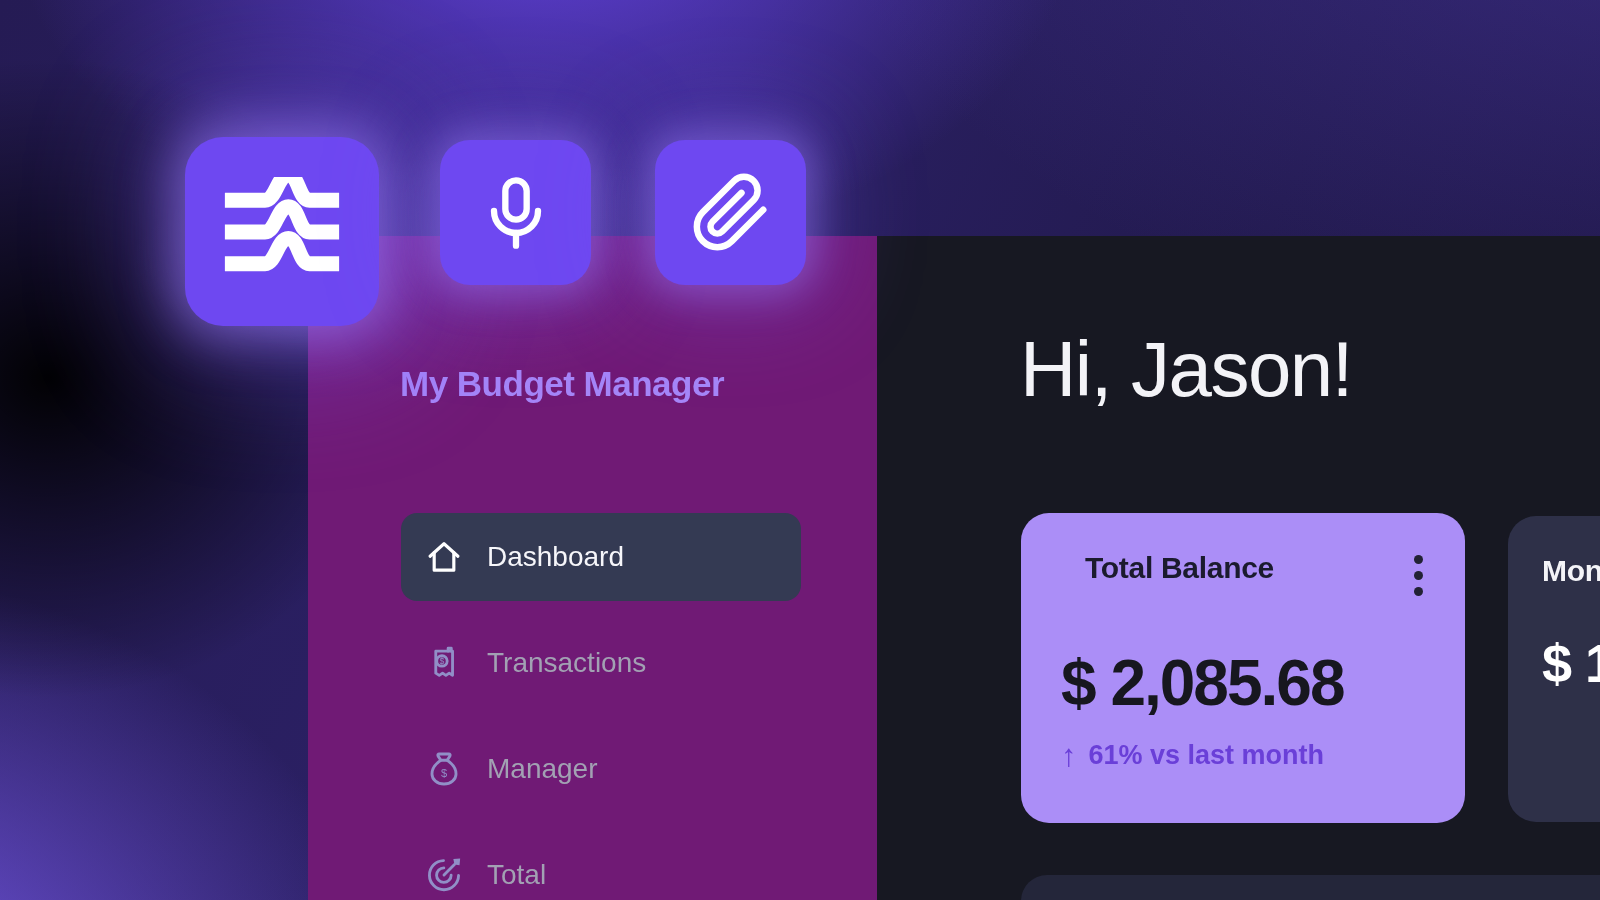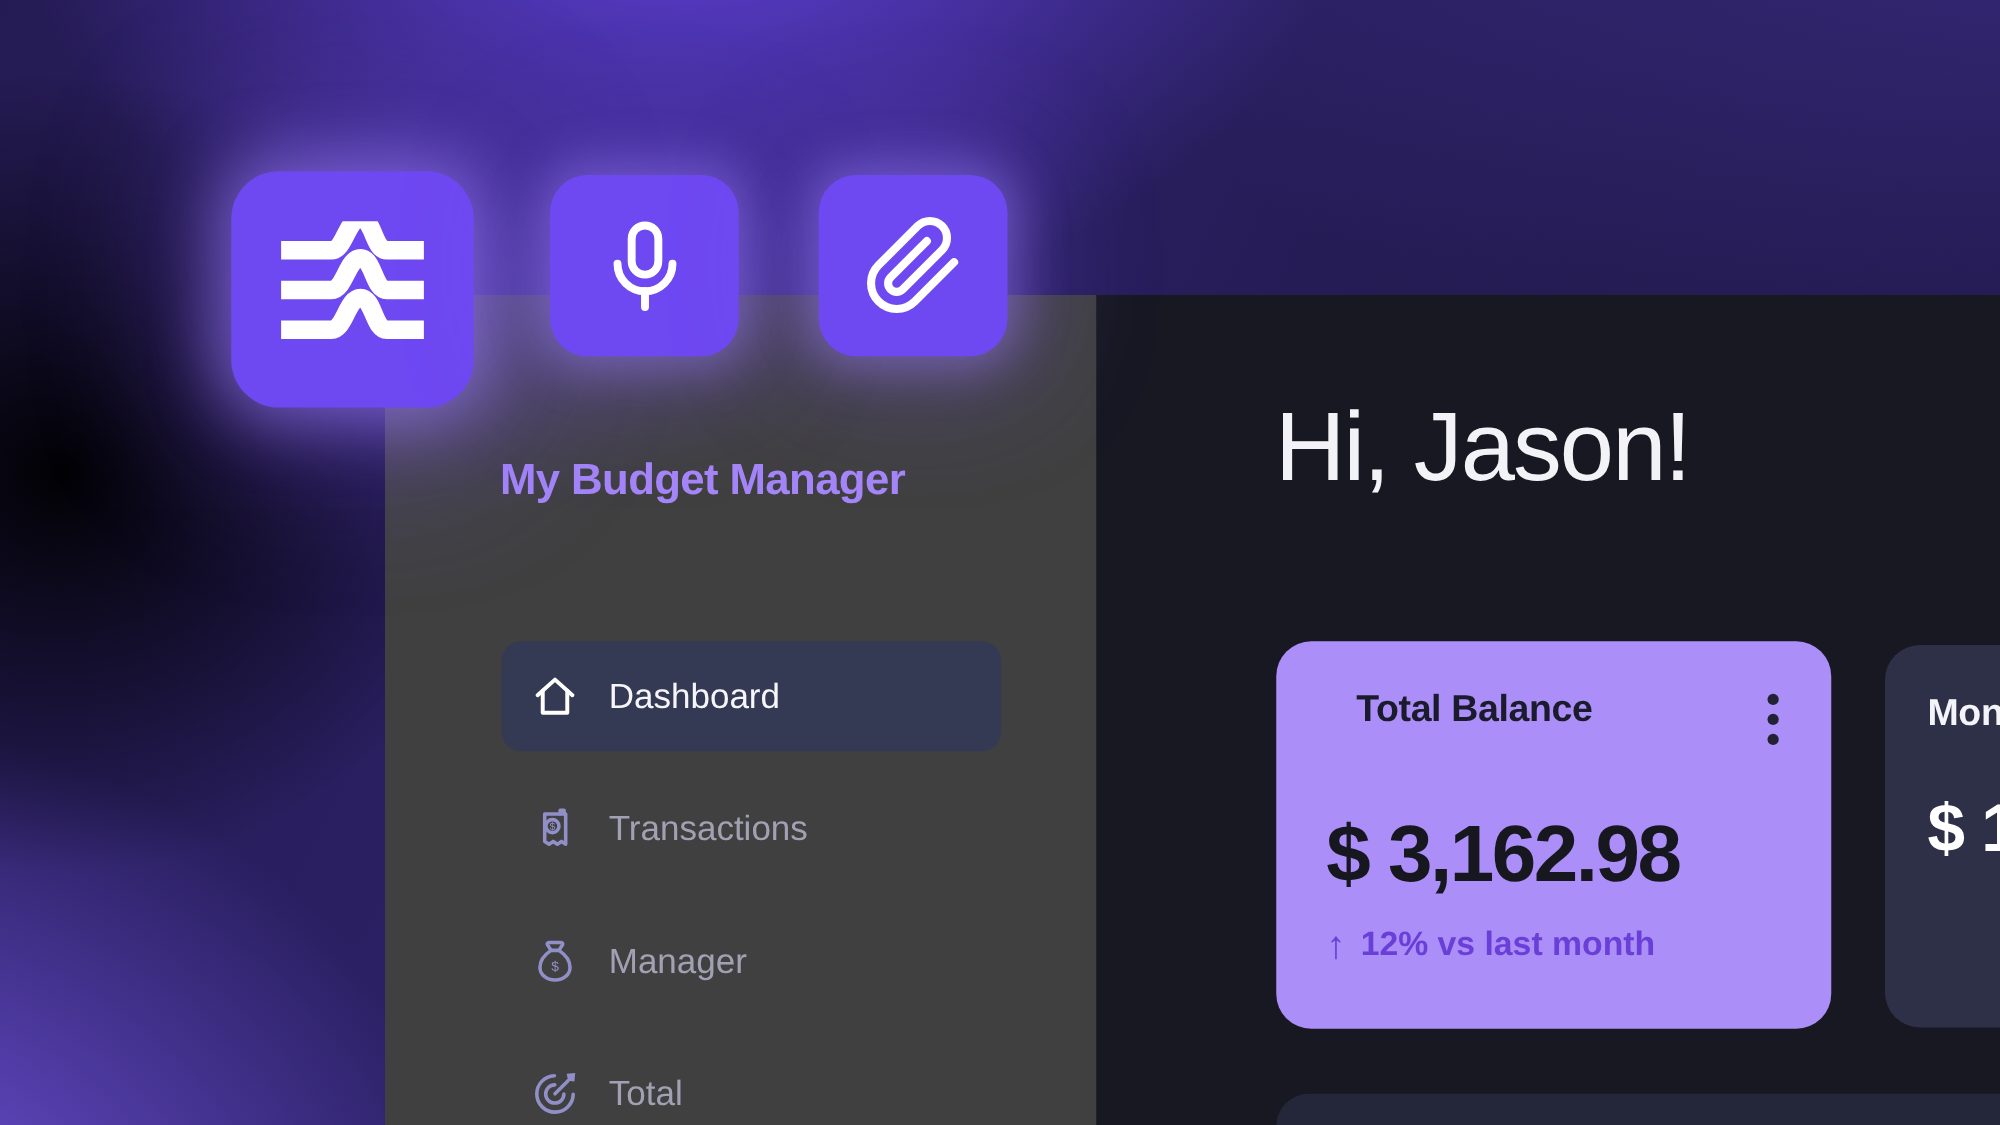--- a/index.html
+++ b/index.html
@@ -17,37 +17,37 @@
       radial-gradient(1300px 820px at 108% -24%, rgba(88,66,196,.5) 0%, rgba(60,44,140,0) 72%),
       linear-gradient(115deg, #251b54 0%, #2b2064 38%, #221a4e 68%, #1c1540 100%);
   }
 
   
   .app-window { position:absolute; left:308px; top:236px; width:1292px; height:664px;
                 background:#171822; border-top-left-radius:26px; }
 
   
   .sidebar { position:absolute; left:0; top:0; width:569px; height:664px;
-             background:#404040; border-top-left-radius:26px; overflow:hidden; }
+             background:#701a75; border-top-left-radius:26px; overflow:hidden; }
   .sidebar::before { content:""; position:absolute; inset:0; pointer-events:none;
              background:radial-gradient(430px 300px at 16% -6%, rgba(126,95,248,.16), rgba(126,95,248,0) 70%); }
   .sidebar-title { position:absolute; left:92px; top:128px; font-size:35px; font-weight:700;
              letter-spacing:-0.5px; color:#a586f8; white-space:nowrap; }
   .nav { position:absolute; left:93px; top:277px; width:400px;
          display:flex; flex-direction:column; gap:18px; }
   .nav-item { height:88px; display:flex; align-items:center; gap:24px; padding:0 24px;
               border-radius:16px; color:#a2a1b3; font-size:28px; cursor:pointer; }
   .nav-item.active { background:#343a53; color:#f6f6fa; font-weight:500; }
   .nav-icon { width:38px; height:38px; flex:0 0 38px; color:#918fc7; }
   .nav-item.active .nav-icon { color:#ffffff; }
   .nav-icon svg { width:100%; height:100%; display:block; }
 
   
   .main { position:absolute; left:569px; top:0; width:723px; height:664px; }
-  .greeting { position:absolute; left:143px; top:76px; font-size:78px; font-weight:400;
+  .greeting { position:absolute; left:143px; top:88px; font-size:78px; font-weight:400;
               letter-spacing:-1.5px; color:#f3f3f7; white-space:nowrap; }
   .card { position:absolute; border-radius:28px; }
   .card-balance { left:144px; top:277px; width:444px; height:310px;
                   background:#ab8ef7; padding:38px 40px; }
   .card-head { display:flex; justify-content:space-between; align-items:flex-start;margin-left:24px; }
   .card-title { font-size:30px; font-weight:700; letter-spacing:-0.3px; color:#1b1b2e; }
   .kebab { display:flex; flex-direction:column; gap:7px; padding:4px 2px; cursor:pointer; }
   .kebab i { width:9px; height:9px; border-radius:50%; background:#222234; }
   .amount { margin-top:46px; font-size:64px; font-weight:700; letter-spacing:-2px;
             color:#17171f; white-space:nowrap; }
@@ -139,24 +139,24 @@
 
       <section class="card card-balance">
         <div class="card-head">
           <h3 class="card-title">Total Balance</h3>
           <div class="kebab">
               <i></i>
               <i></i>
               <i></i>
             </div>
         </div>
-        <div class="amount">$ 3,162.98</div>
+        <div class="amount">$ 2,085.68</div>
         <div class="change">
           <span class="up-arrow">↑</span>
-          <span>12% vs last month</span>
+          <span>61% vs last month</span>
         </div>
       </section>
 
       <section class="card card-monthly">
         <h3 class="card-title">Mon</h3>
         <div class="amount2">$ 1</div>
       </section>
 
       <section class="card card-bottom"></section>
     </main>

